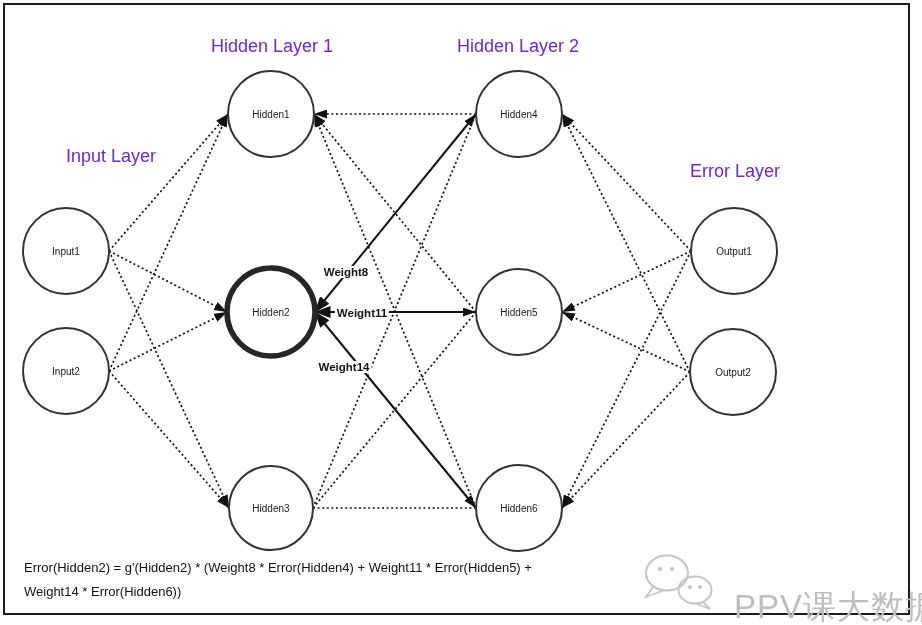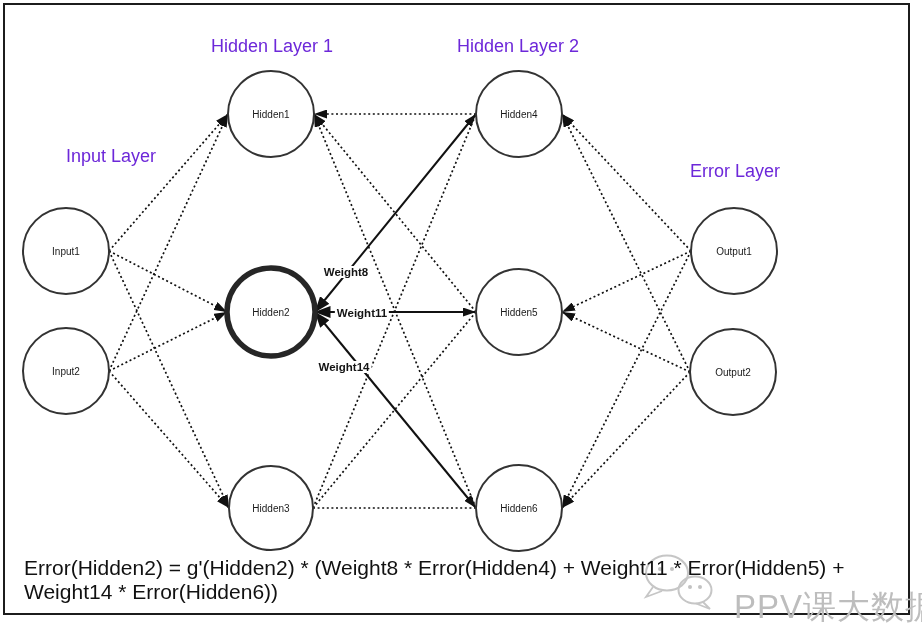--- a/index.html
+++ b/index.html
@@ -26,21 +26,21 @@
     font-size:18px; color:#6d28d9; white-space:nowrap;
   }
   .weight-label {
     position:absolute; transform:translate(-50%,-50%); z-index:4;
     font-size:11.5px; color:#141414; background:#ffffff; padding:0 2px;
     white-space:nowrap;
     font-weight:bold;
   }
   .formula {
     position:absolute; left:24px; top:556px; z-index:6;
-    font-size:21px; line-height:24px; color:#111; white-space:nowrap;
+    font-size:13px; line-height:24px; color:#111; white-space:nowrap;
   }
   .watermark-text {
     position:absolute; left:711px; top:585px; z-index:5;
     font-size:33px; color:#bdbdbd; letter-spacing:1px; white-space:nowrap;margin-left:23px;
   }
   #wechat-icon { position:absolute; left:640px; top:551px; z-index:5; }
 </style>
 </head>
 <body>
 

